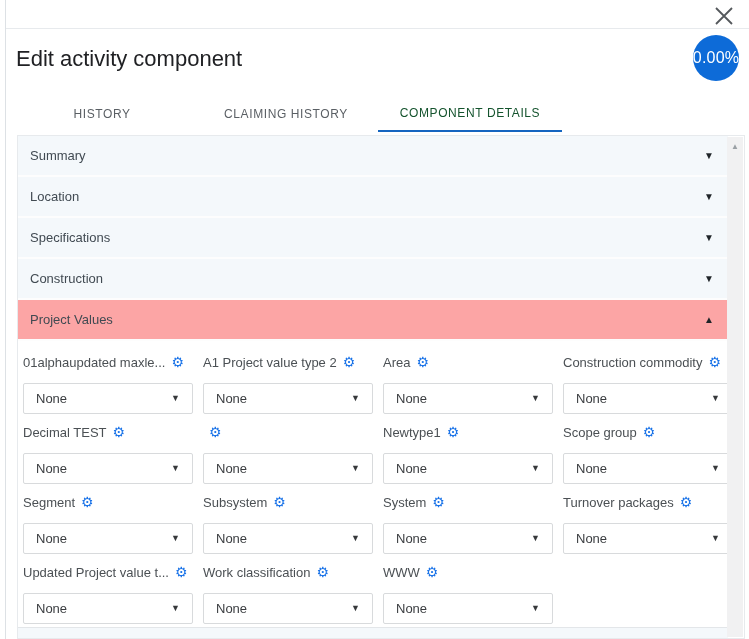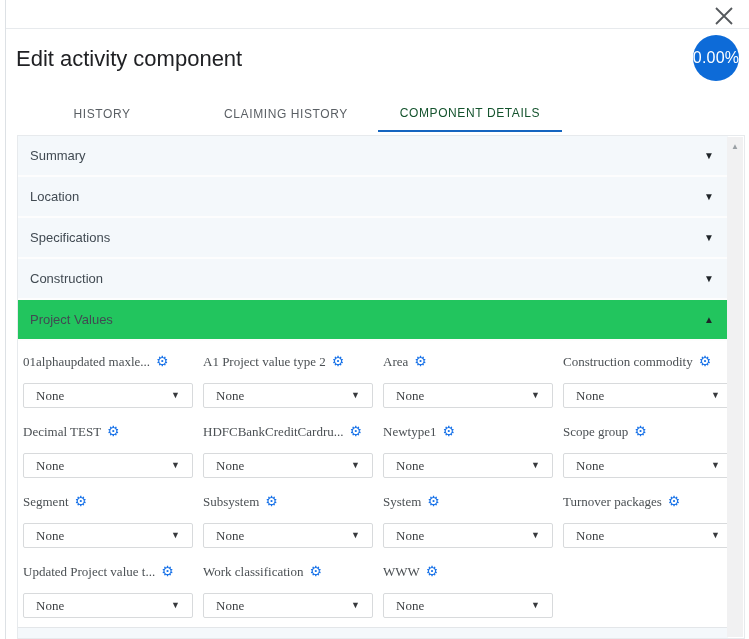--- a/index.html
+++ b/index.html
@@ -22,31 +22,31 @@
   .tab{width:184px;height:36px;display:flex;align-items:center;justify-content:center;
     font-size:12px;letter-spacing:.6px;color:#5a5f64;cursor:pointer;box-sizing:border-box;}
   .tab.active{color:#14532d;border-bottom:2px solid #1565c0;}
 
   .panel{position:absolute;left:17px;top:135px;width:728px;height:504px;
     border:1px solid #e7eaed;box-sizing:border-box;background:#ffffff;overflow:hidden;}
   .panel-content{position:absolute;left:0;top:0;width:710px;}
 
   .acc-section{height:39px;background:#f4f8fb;border-bottom:2px solid #fdfdfd;
     position:relative;display:flex;align-items:center;cursor:pointer;}
-  .acc-section.expanded{background:#22c55e;}
+  .acc-section.expanded{background:#fca5a5;}
   .acc-label{margin-left:12px;font-size:13px;color:#414a52;text-align:right;}
   .acc-caret{position:absolute;right:14px;top:50%;transform:translateY(-50%);
     font-size:10px;color:#1f2428;line-height:1;}
 
-  .frow{display:flex;padding-left:5px;height:70px;box-sizing:border-box;font-family:Liberation Serif, serif;}
+  .frow{display:flex;padding-left:5px;height:70px;box-sizing:border-box;}
   .fcell{width:170px;margin-right:10px;flex:0 0 auto;}
   .flabel{margin-top:13px;height:16px;display:flex;align-items:center;white-space:nowrap;overflow:hidden;}
   .flabel .ltext{font-size:13px;color:#4b5054;}
   .gear{font-size:14px;color:#1a73e8;margin-left:6px;cursor:pointer;line-height:1;}
-  .fselect{margin-top:13px;height:25px;box-sizing:border-box;border:1px solid #d8dadc;border-radius:2px;
+  .fselect{margin-top:13px;height:31px;box-sizing:border-box;border:1px solid #d8dadc;border-radius:2px;
     background:#fff;display:flex;align-items:center;justify-content:space-between;
     padding:0 12px;cursor:pointer;gap:45px;}
   .fselect .sval{font-size:13px;color:#3a3d40;}
   .fselect .scaret{font-size:9px;color:#37393c;line-height:1;}
 
   .partial-bar{height:20px;background:#f4f8fb;border-top:1px solid #e3e6e9;margin-top:6px;}
 
   .scrolltrack{position:absolute;top:1px;right:1px;bottom:1px;width:16px;background:#f1f1f2;}
   .scroll-up{display:block;text-align:center;margin-top:6px;font-size:8px;color:#9aa0a5;line-height:1;}
 </style>
@@ -147,21 +147,20 @@
             <span class="ltext">Decimal TEST</span>
             <span class="gear">⚙</span>
           </div>
         <div class="fselect">
             <span class="sval">None</span>
             <span class="scaret">▼</span>
           </div>
       </div>
       <div class="fcell">
         <div class="flabel">
-            <span class="ltext">HDFCBankCreditCardru...</span>
             <span class="gear">⚙</span>
           </div>
         <div class="fselect">
             <span class="sval">None</span>
             <span class="scaret">▼</span>
           </div>
       </div>
       <div class="fcell">
         <div class="flabel">
             <span class="ltext">Newtype1</span>

